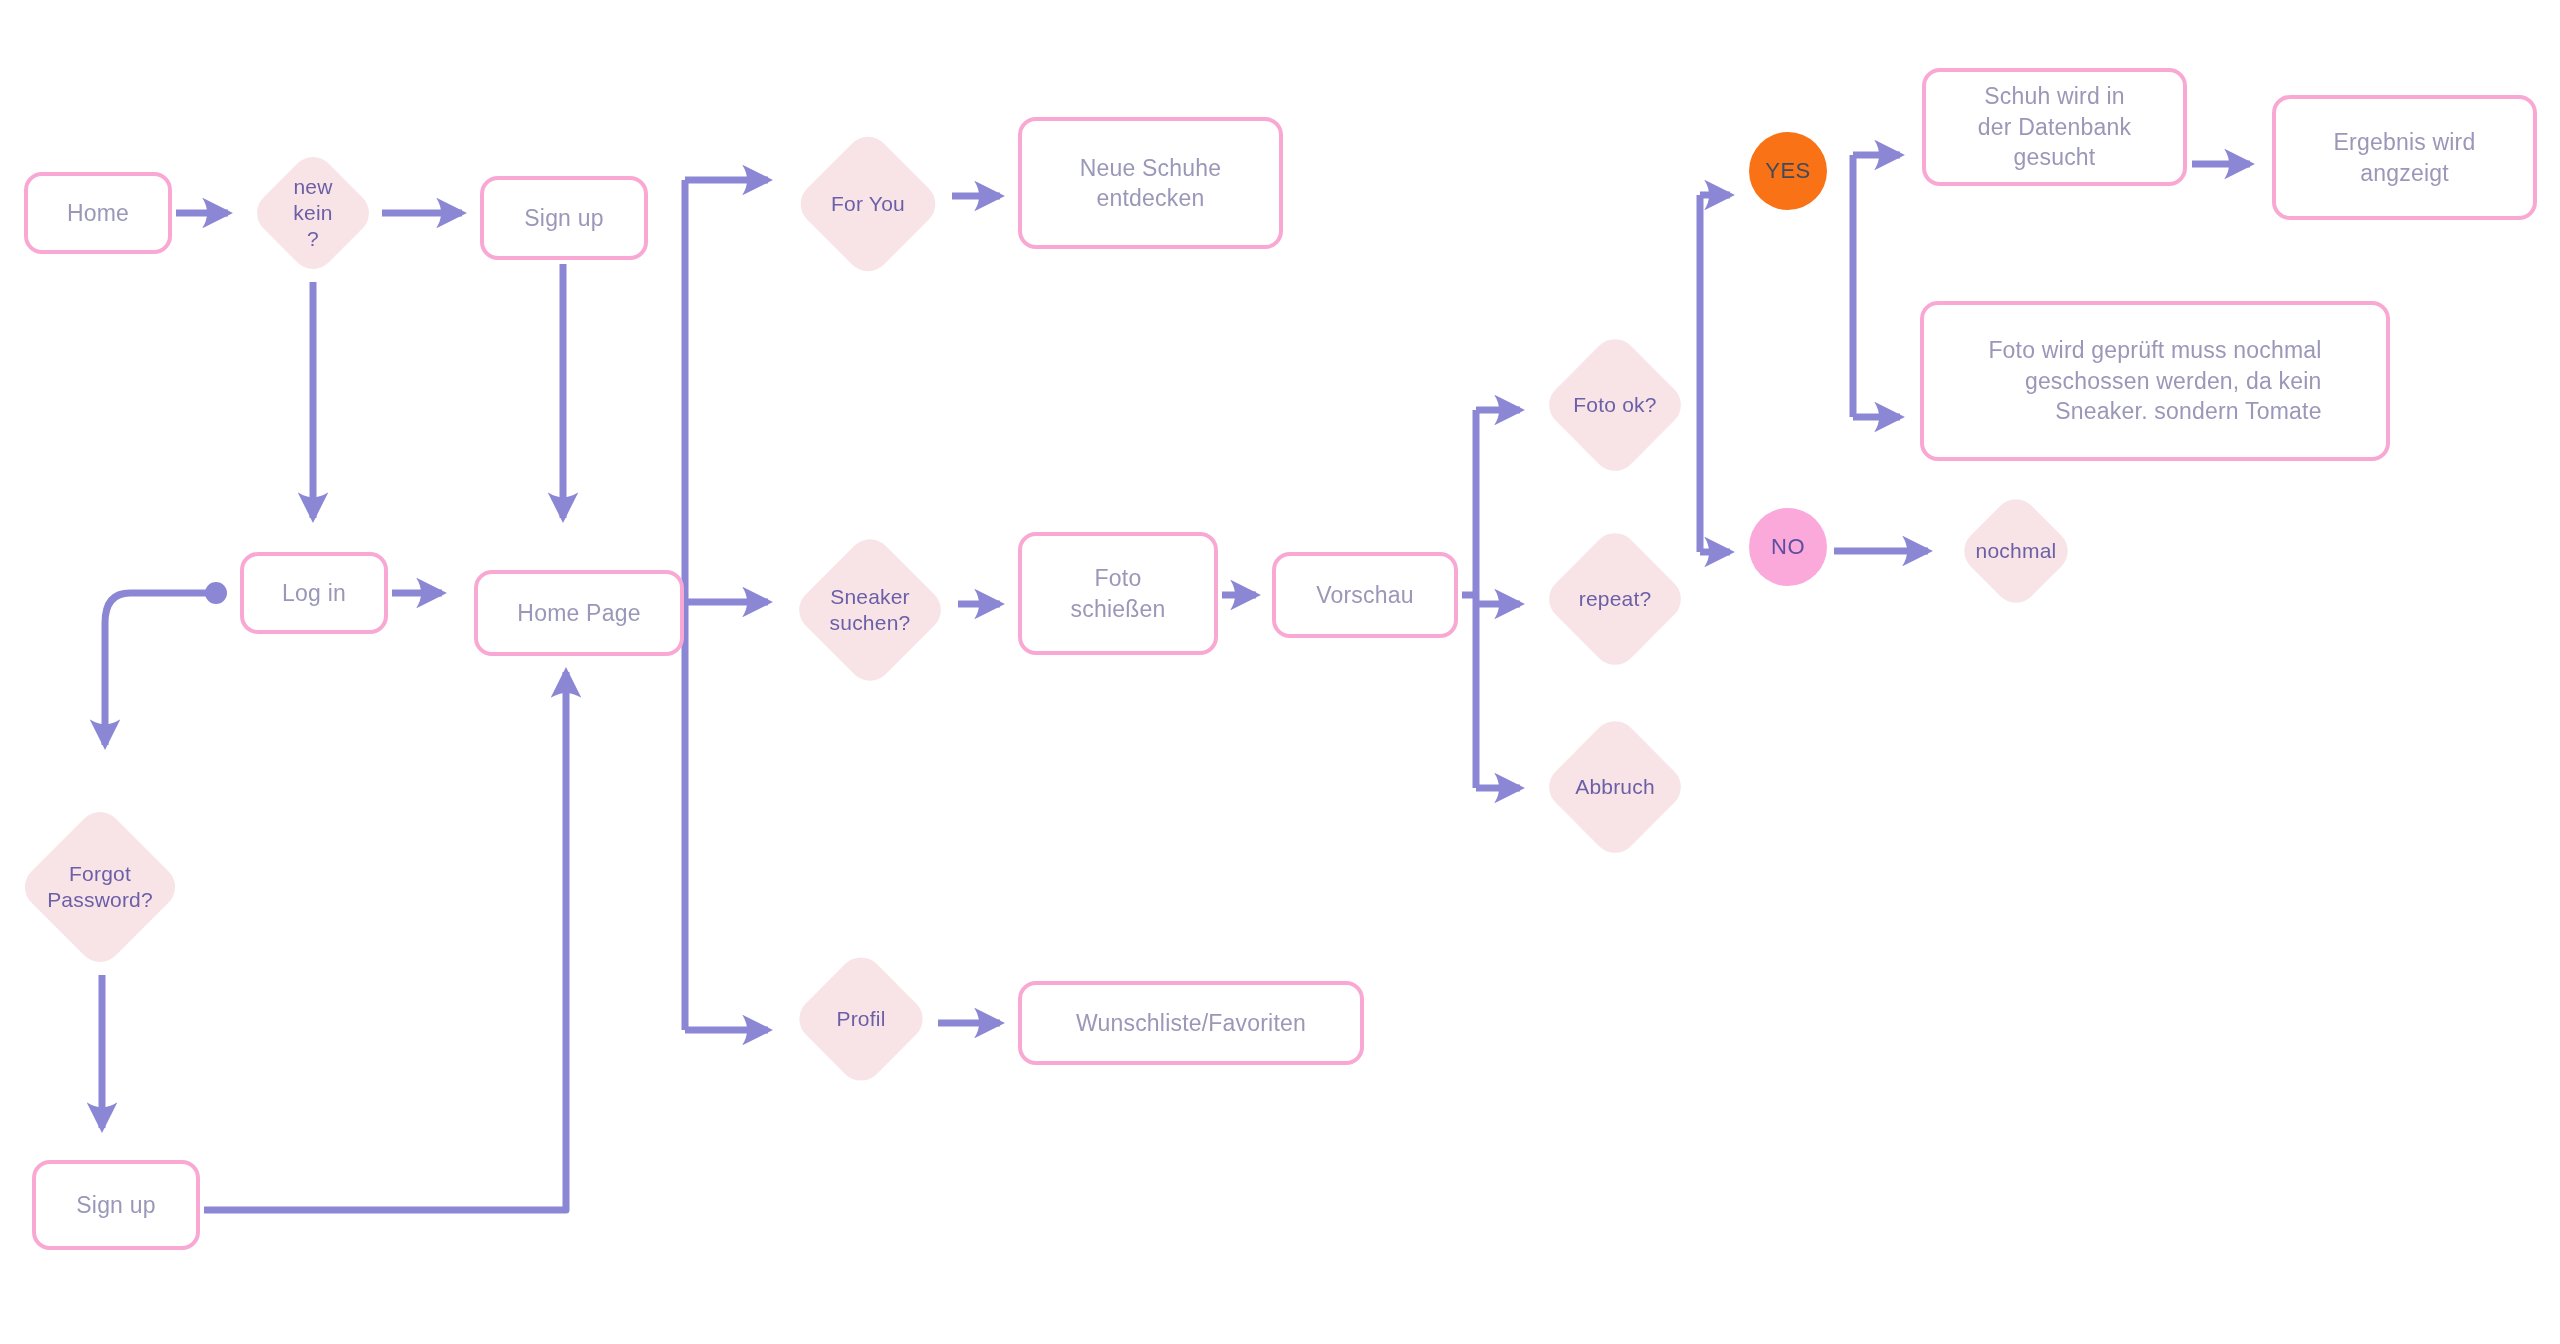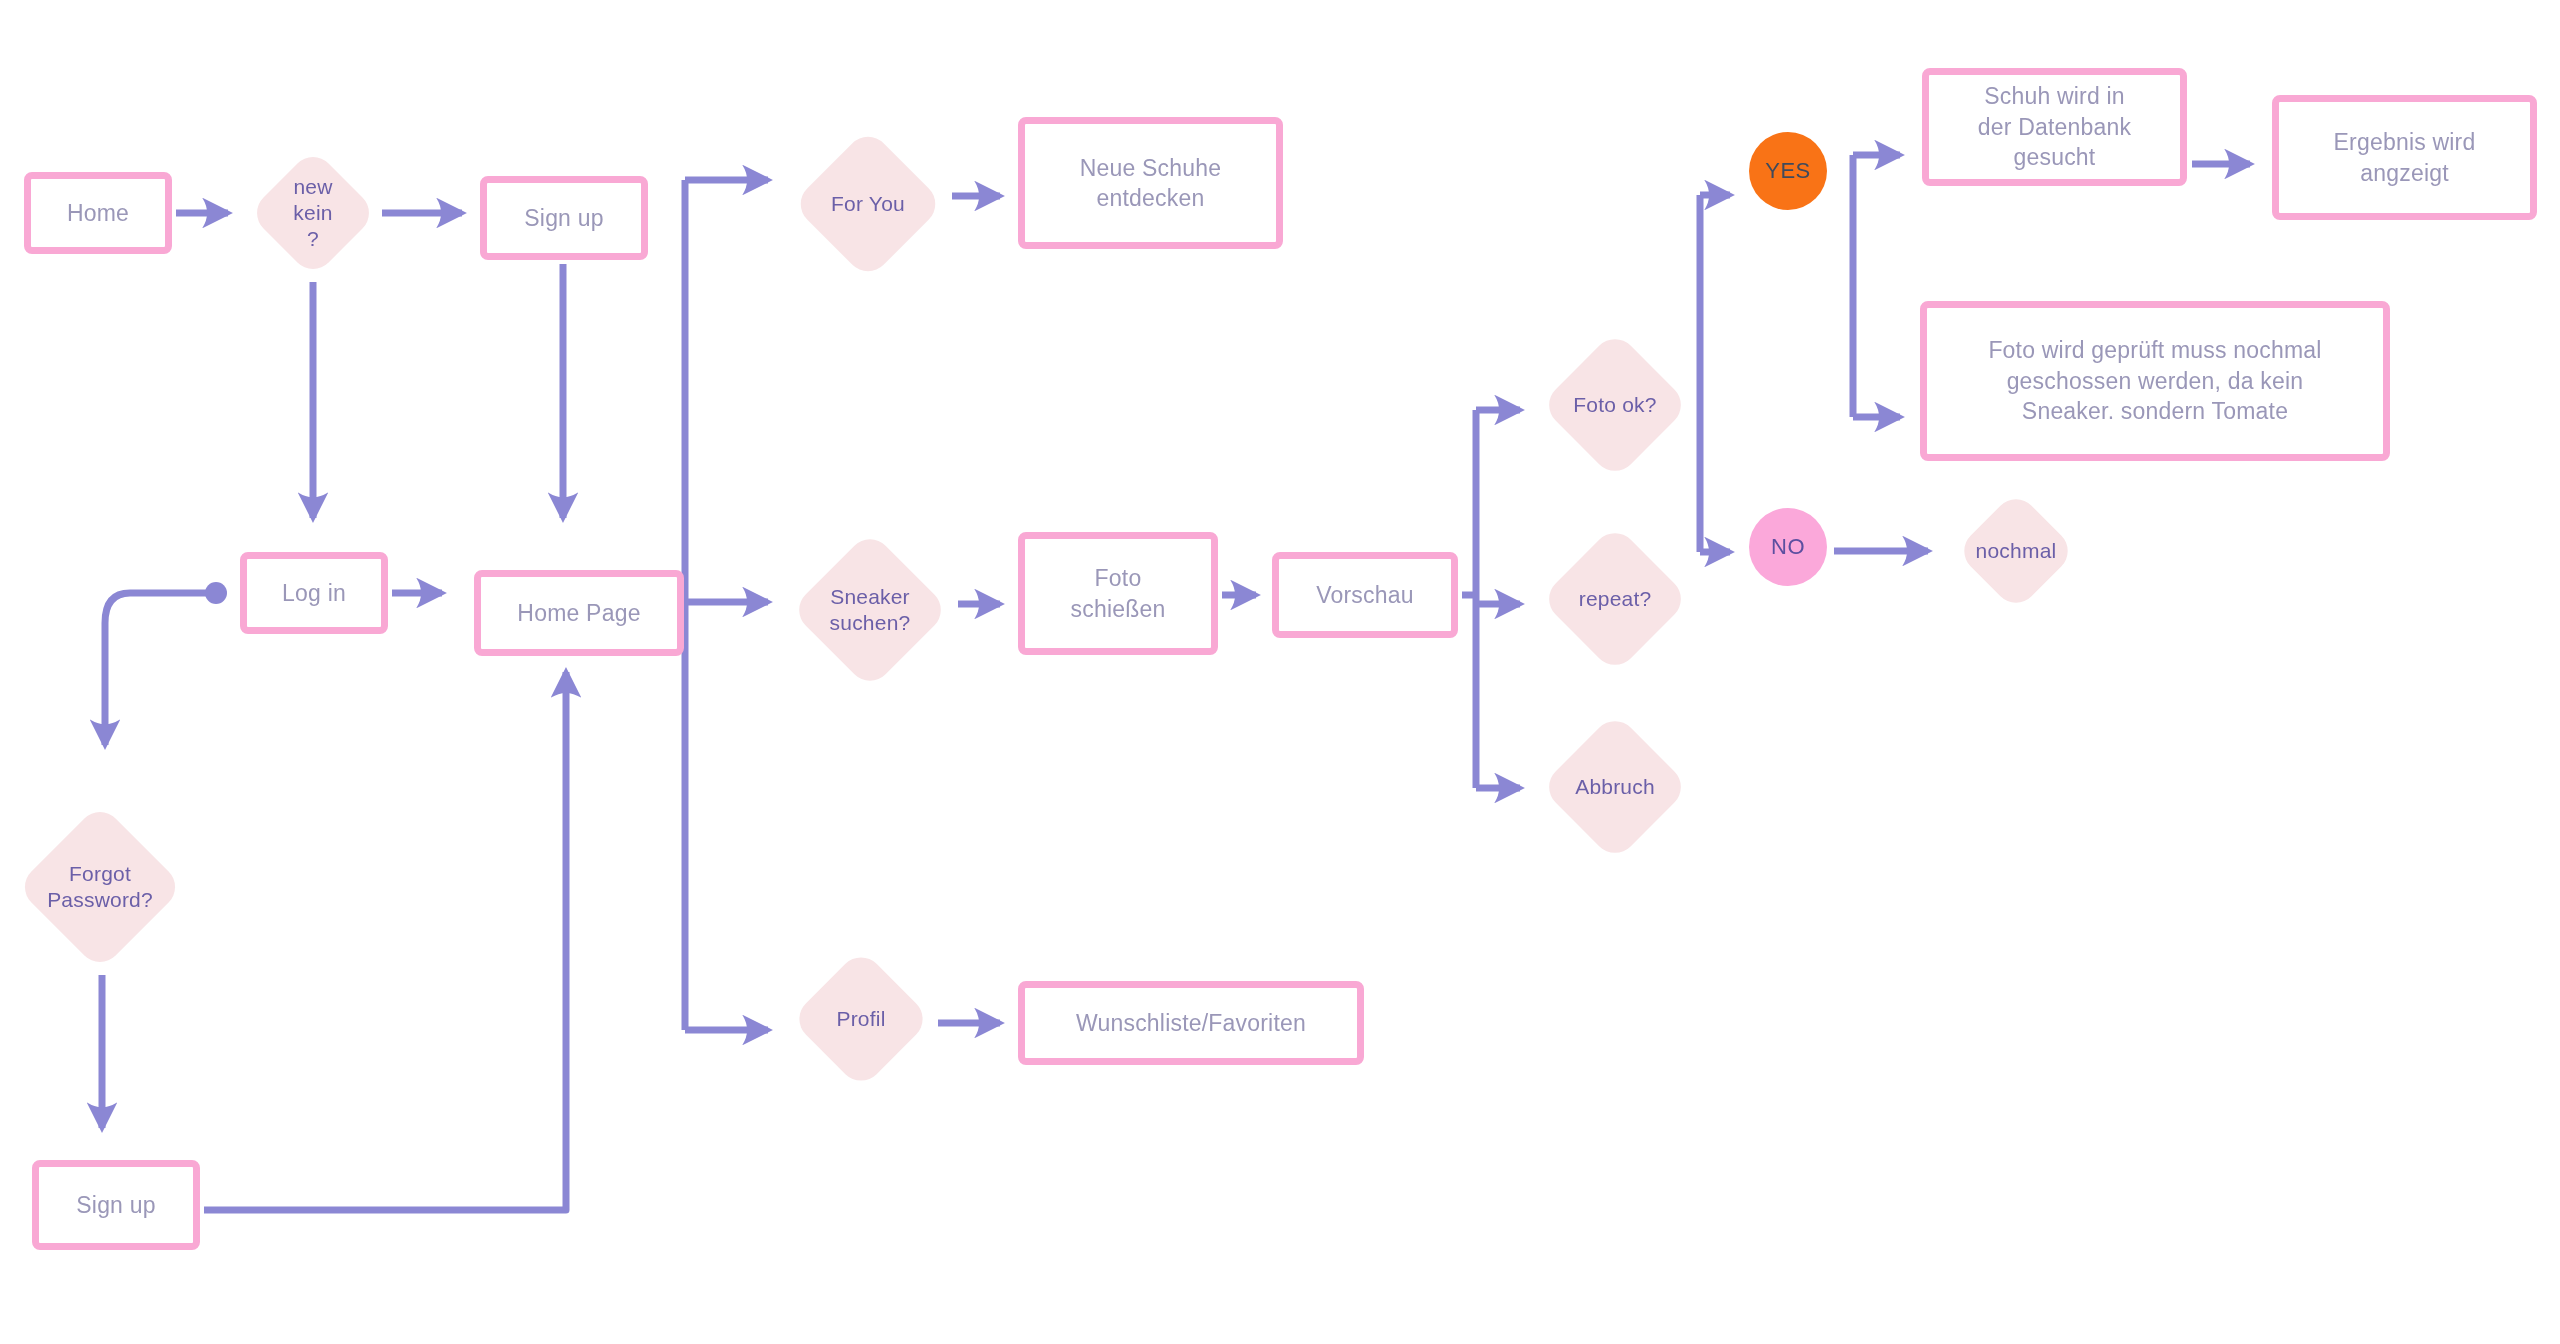--- a/index.html
+++ b/index.html
@@ -25,22 +25,22 @@
     position: absolute;
     box-sizing: border-box;
     display: flex;
     align-items: center;
     justify-content: center;
     text-align: center;
   }
   
   .rect {
     background: #ffffff;
-    border: 7px solid #f9a8d4;
-    border-radius: 8px;
+    border: 4px solid #f9a8d4;
+    border-radius: 18px;
   }
   .rect .label {
     color: #9a97b8;
     font-size: 23px;
     line-height: 1.32;
     letter-spacing: 0.2px;
     padding: 0 14px;
   }
   
   .diamond {
@@ -227,21 +227,21 @@
 der Datenbank
 gesucht</span>
   </div>
 
   <div class="node rect" style="left:2272px; top:95px; width:265px; height:125px;">
     <span class="label" style="white-space:pre-line;">Ergebnis wird
 angzeigt</span>
   </div>
 
   <div class="node rect" style="left:1920px; top:301px; width:470px; height:160px;">
-    <span class="label" style="white-space:pre-line;">Foto wird geprüft muss nochmal
+    <span class="label" style="white-space:pre-line;text-align:right;">Foto wird geprüft muss nochmal
 geschossen werden, da kein
 Sneaker. sondern Tomate</span>
   </div>
 
   <div class="node diamond" style="left:1955px; top:490px; width:122px; height:122px;">
     <span class="dshape" style="width:86px; height:86px;"></span>
     <span class="label">nochmal</span>
   </div>
 
   <div class="node diamond" style="left:790px; top:948px; width:142px; height:142px;">

